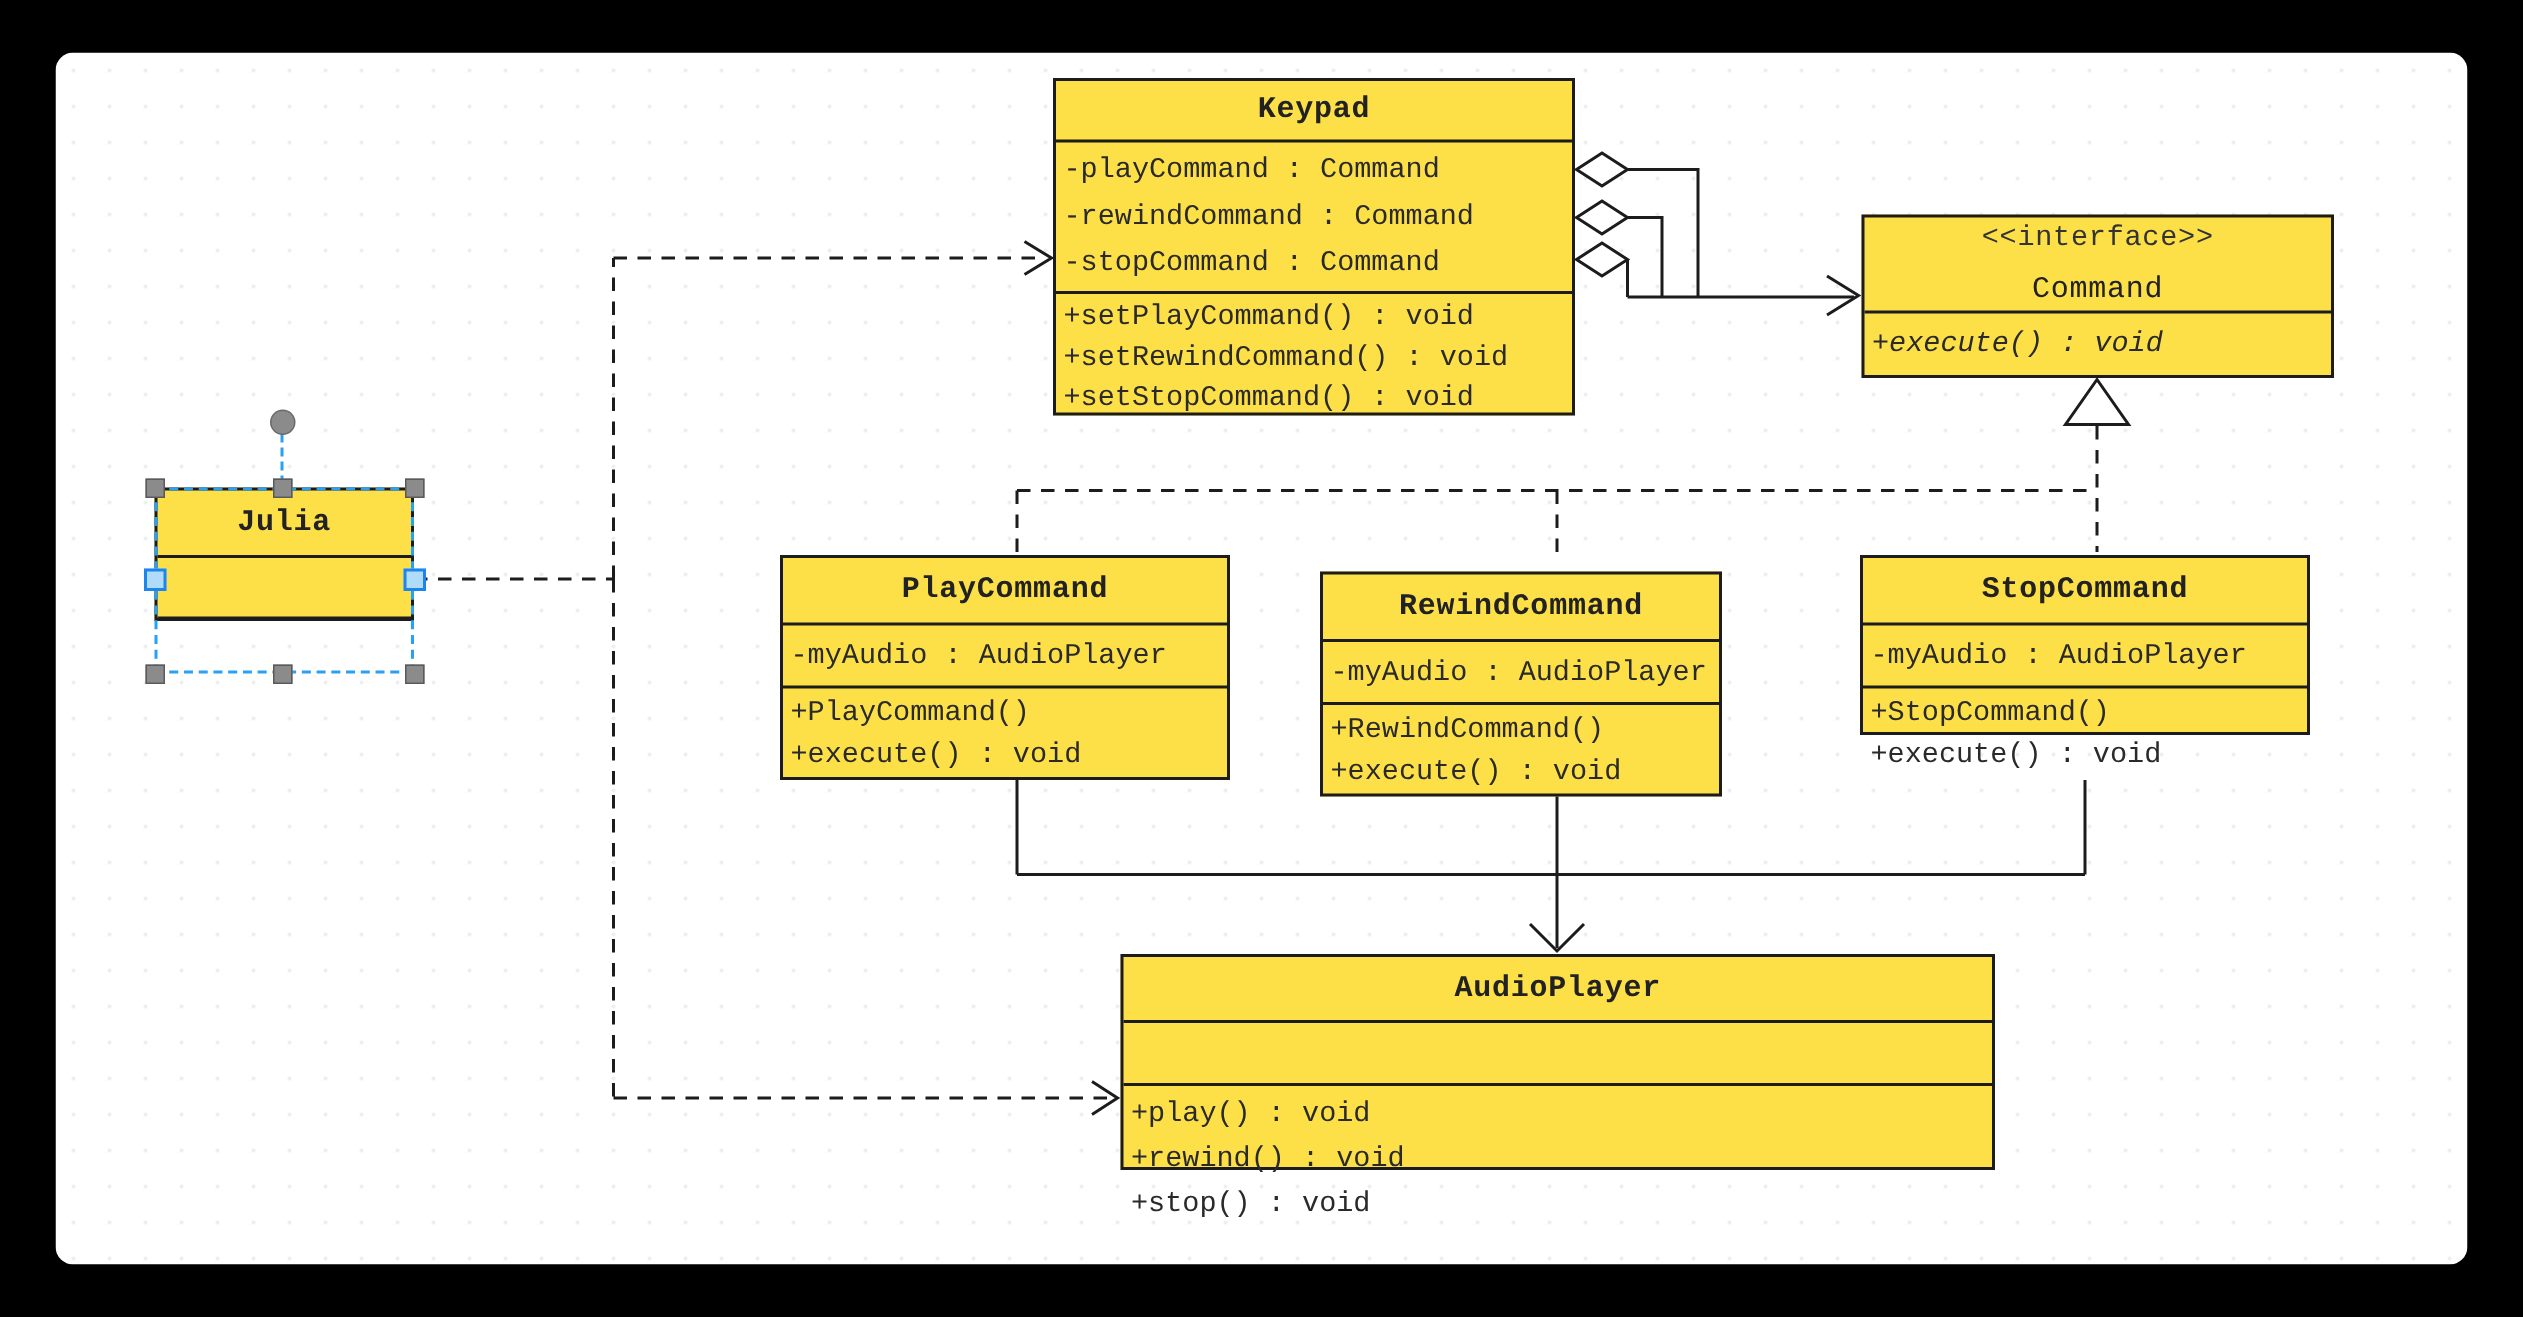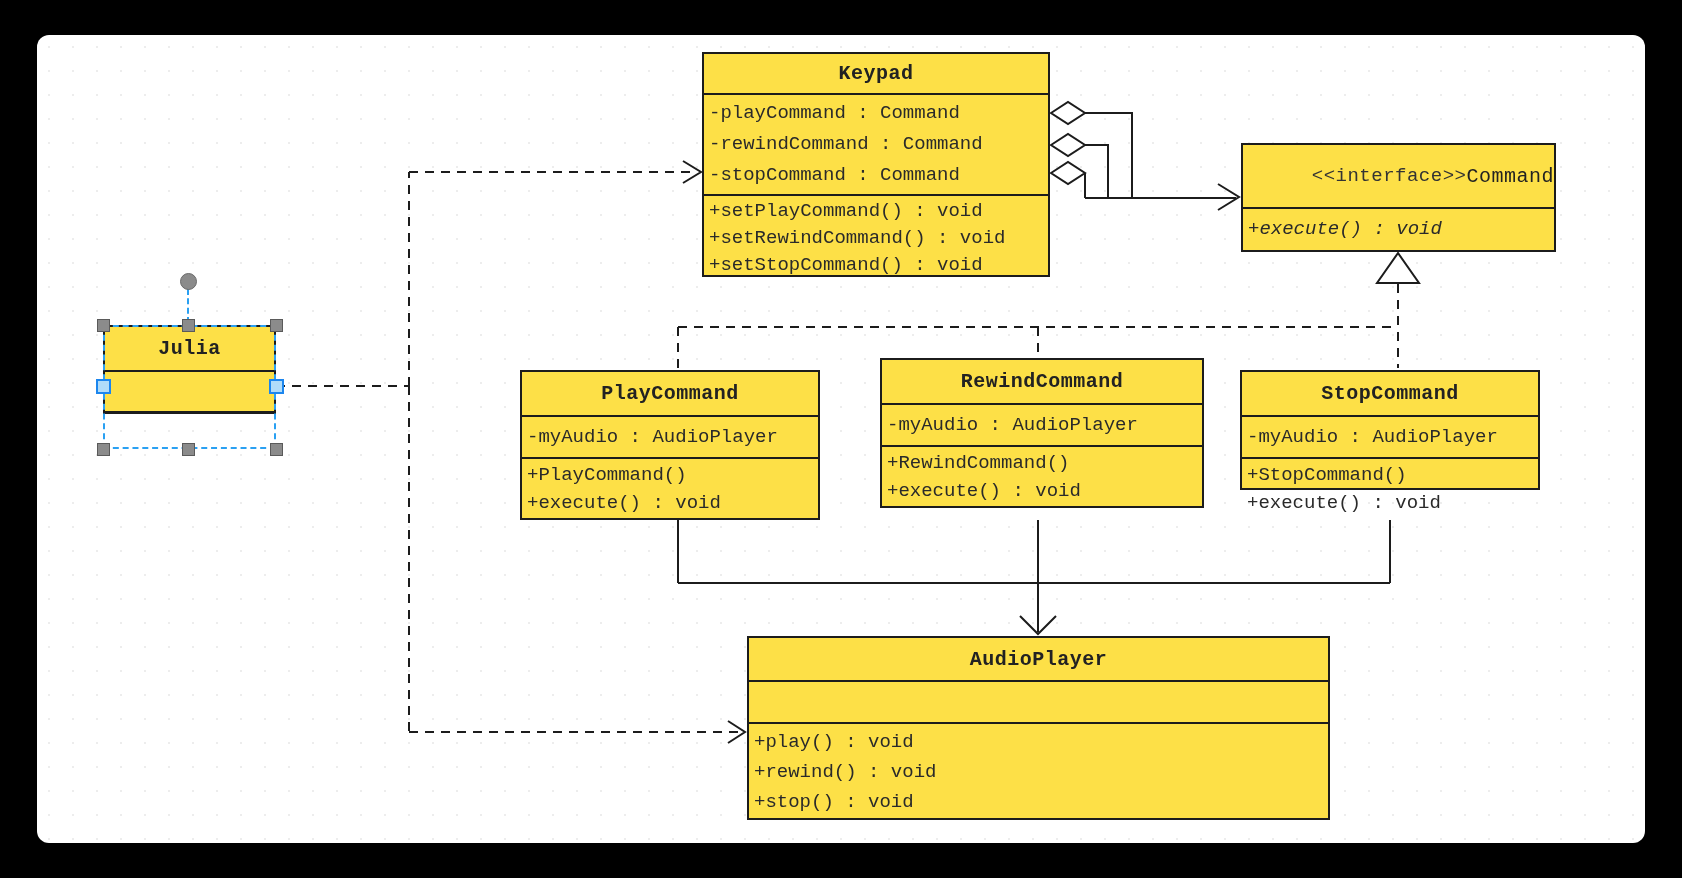--- a/index.html
+++ b/index.html
@@ -18,21 +18,21 @@
   .uml-class{
     position:absolute;border:2px solid #1c1c1c;background:#fde047;
     box-sizing:border-box;
   }
   .sec{box-sizing:border-box;overflow:hidden;}
   .sec + .sec{border-top:2px solid #1c1c1c;}
   .title{
     display:flex;align-items:center;justify-content:center;
     font-weight:bold;font-size:20px;letter-spacing:0.5px;
   }
-  .title.two-line{flex-direction:row;justify-content:flex-end;}
+  .title.two-line{flex-direction:column;justify-content:space-between;}
   .stereo{font-weight:normal;font-size:19px;line-height:26px;color:#333;}
   .tname{font-weight:normal;font-size:20px;line-height:27px;}
   .mrow{font-size:19px;padding-left:5px;white-space:pre;color:#2a2a2a;}
   .italic{font-style:italic;}
   
   .sel-outline{
     position:absolute;box-sizing:border-box;
     border:2px dashed #2aa0f2;pointer-events:none;
   }
   .handle{
@@ -122,21 +122,21 @@
   <div class="sec title" style="height:43px">PlayCommand</div>
   <div class="sec" style="height:42px;padding-top:6px">
     <div class="mrow" style="line-height:28px">-myAudio : AudioPlayer</div>
   </div>
   <div class="sec" style="height:61px;padding-top:2px">
     <div class="mrow" style="line-height:28px">+PlayCommand()</div>
     <div class="mrow" style="line-height:28px">+execute() : void</div>
   </div>
 </div>
 
-<div class="uml-class" style="left:880px;top:358px;width:324px;height:150px">
+<div class="uml-class" style="left:880px;top:381px;width:268px;height:150px">
   <div class="sec title" style="height:43px">RewindCommand</div>
   <div class="sec" style="height:42px;padding-top:6px">
     <div class="mrow" style="line-height:28px">-myAudio : AudioPlayer</div>
   </div>
   <div class="sec" style="height:61px;padding-top:2px">
     <div class="mrow" style="line-height:28px">+RewindCommand()</div>
     <div class="mrow" style="line-height:28px">+execute() : void</div>
   </div>
 </div>
 
@@ -144,21 +144,21 @@
   <div class="sec title" style="height:43px">StopCommand</div>
   <div class="sec" style="height:42px;padding-top:6px">
     <div class="mrow" style="line-height:28px">-myAudio : AudioPlayer</div>
   </div>
   <div class="sec" style="height:61px;padding-top:2px">
     <div class="mrow" style="line-height:28px">+StopCommand()</div>
     <div class="mrow" style="line-height:28px">+execute() : void</div>
   </div>
 </div>
 
-<div class="uml-class" style="left:747px;top:636px;width:583px;height:184px">
+<div class="uml-class" style="left:747px;top:636px;width:583px;height:144px">
   <div class="sec title" style="height:42px">AudioPlayer</div>
   <div class="sec" style="height:42px"></div>
   <div class="sec" style="height:96px;padding-top:3px">
     <div class="mrow" style="line-height:30px">+play() : void</div>
     <div class="mrow" style="line-height:30px">+rewind() : void</div>
     <div class="mrow" style="line-height:30px">+stop() : void</div>
   </div>
 </div>
 
 <div class="sel-outline" style="left:103px;top:325px;width:173px;height:124px"></div>

